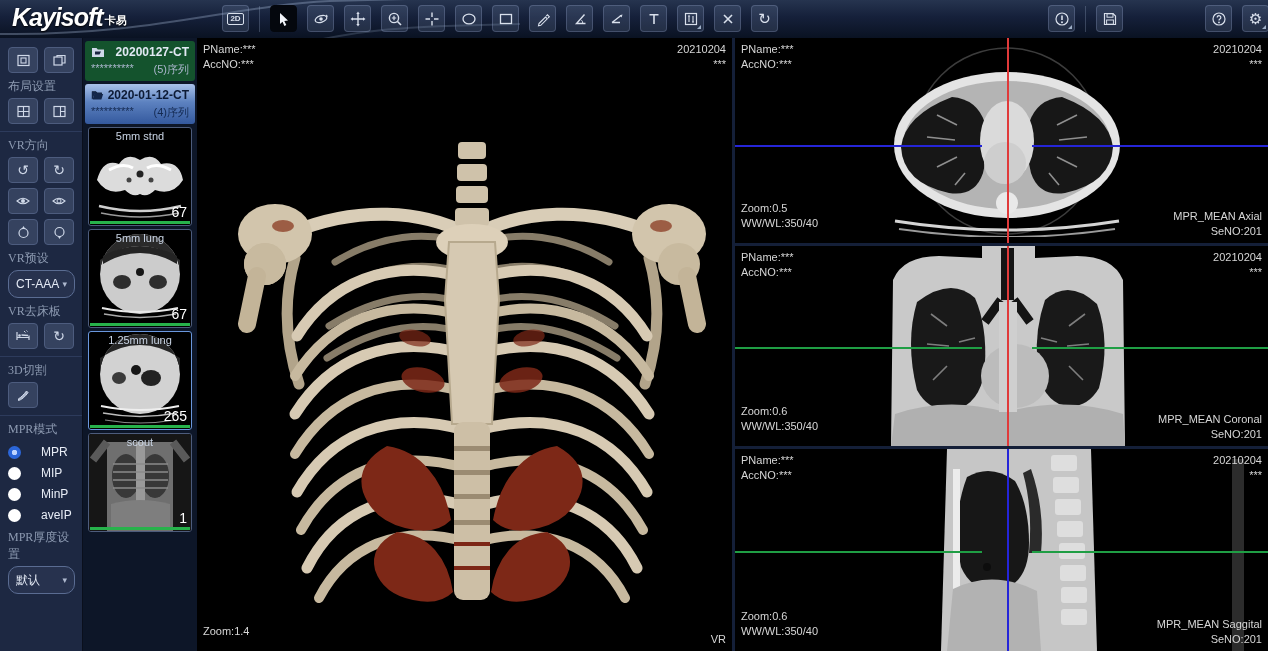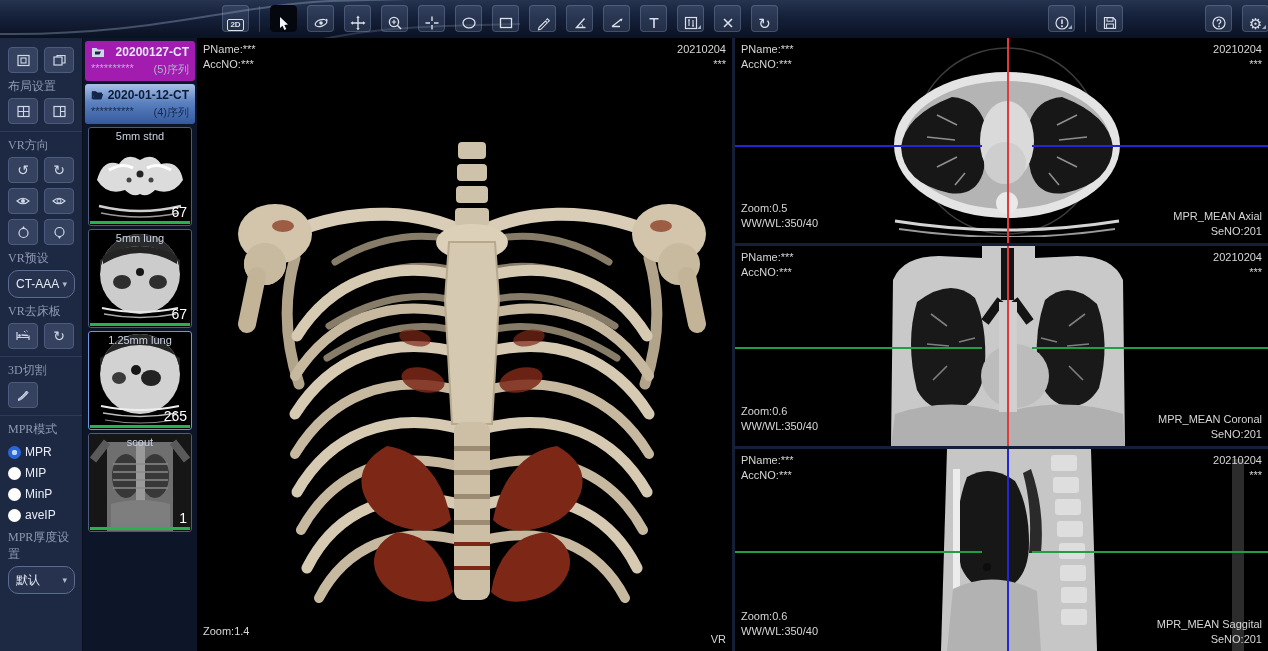--- a/index.html
+++ b/index.html
@@ -10,47 +10,47 @@
   .topbar{position:absolute;left:0;top:0;width:1268px;height:38px;
     background:linear-gradient(180deg,#26344f 0%,#15203a 45%,#0a1222 100%);}
   .swoosh{position:absolute;left:0;top:0;pointer-events:none;}
   .logo{position:absolute;left:12px;top:3px;color:#fff;font-style:italic;font-weight:bold;
     font-size:25px;letter-spacing:-1px;text-shadow:0 1px 2px #000;}
   .logo .cn{font-size:11px;font-style:normal;letter-spacing:0;margin-left:2px;vertical-align:2px;}
   .tools{position:absolute;top:5px;display:flex;align-items:center;gap:10px;}
   .tools-main{left:222px;}
   .tbtn{position:relative;width:27px;height:27px;box-sizing:border-box;border-radius:4px;
     background:rgba(125,145,180,.20);border:1px solid rgba(150,170,205,.28);
-    color:#d9e0ec;display:flex;align-items:flex-end;justify-content:center;padding:0;cursor:pointer;}
+    color:#d9e0ec;display:flex;align-items:center;justify-content:center;padding:0;cursor:pointer;}
   .tbtn.active{background:#04070d;border-color:#04070d;}
   .tbtn .uglyph{font-size:15px;line-height:1;color:#d9e0ec;}
   .tsep{width:1px;height:26px;background:rgba(160,180,210,.28);}
   .glyph2d{font-size:8px;font-weight:bold;border:1px solid #d9e0ec;border-radius:2px;padding:1px 2px;line-height:1;}
   .notch::after{content:'';position:absolute;right:2px;bottom:2px;width:0;height:0;
     border-left:4px solid transparent;border-bottom:4px solid #9fb0c8;}
   .r1{left:1048px;} .r2{left:1205px;}
   
   .sidebar{position:absolute;left:0;top:38px;width:83px;height:613px;background:#1d2842;
     box-sizing:border-box;padding:6px 8px 0 8px;border-right:1px solid #0a0f1c;}
   .sbrow{display:flex;justify-content:space-between;margin:3px 0 5px 0;}
   .sbtn{width:30px;height:26px;box-sizing:border-box;background:#35425f;border:1px solid #4d5c7e;
     border-radius:4px;color:#cfd8e8;display:flex;align-items:center;justify-content:center;padding:0;cursor:pointer;}
   .sbtn .uglyph{font-size:14px;line-height:1;}
   .slabel{font-size:12px;color:#8d9ab1;margin:5px 0 3px 0;font-family:Liberation Serif, serif;}
   .sdiv{height:1px;background:#2d3b5c;margin:7px -8px 5px -8px;}
   .sselect{width:67px;height:28px;box-sizing:border-box;background:#27324e;border:1px solid #5a6c92;
     border-radius:10px;color:#e4eaf5;font-size:12px;display:flex;align-items:center;
     justify-content:space-between;padding:0 7px;cursor:pointer;}
   .sselect .chev{font-size:9px;color:#aeb9cf;}
-  .radio{display:flex;align-items:center;gap:4px;margin:7px 0;color:#e8edf6;font-size:12px;cursor:pointer;}
+  .radio{display:flex;align-items:center;gap:20px;margin:7px 0;color:#e8edf6;font-size:12px;cursor:pointer;}
   .rdot{width:13px;height:13px;border-radius:50%;background:#fff;flex:0 0 auto;}
   .rdot.sel{background:radial-gradient(circle at 50% 50%,#bdd4ff 0 2.5px,#2b66d9 3px);}
   
   .series{position:absolute;left:83px;top:38px;width:114px;height:613px;background:#0d1628;}
-  .study{margin:3px 2px;padding:4px 6px;border-radius:3px;background:#a21caf;color:#e2e9f4;cursor:pointer;}
+  .study{margin:3px 2px;padding:4px 6px;border-radius:3px;background:#14532d;color:#e2e9f4;cursor:pointer;}
   .study .row1{display:flex;align-items:center;gap:4px;font-size:12px;font-weight:bold;}
   .study .row1 .title{flex:1;text-align:right;white-space:nowrap;}
   .study .row2{display:flex;justify-content:space-between;font-size:11px;color:#aab6cc;margin-top:3px;}
   .study.sel{background:linear-gradient(180deg,#a9c1e9 0%,#5d82c0 45%,#34599e 100%);color:#0d1b36;}
   .study.sel .row2{color:#142a52;}
   .thumb{position:relative;width:104px;height:99px;margin:3px auto;box-sizing:border-box;
     border:1px solid #4d5c7c;border-radius:3px;background:#000;overflow:hidden;cursor:pointer;}
   .thumb.sel{border:1px solid #6a97dd;}
   .tlabel{position:absolute;top:2px;left:0;width:100%;text-align:center;color:#c9d4e4;font-size:11px;z-index:2;}
   .tnum{position:absolute;right:4px;bottom:5px;color:#fff;font-size:14px;z-index:2;}
@@ -73,20 +73,21 @@
 </head>
 <body>
 
 <div class="app">
 
   <header class="topbar">
     <svg class="swoosh" width="520" height="38" viewBox="0 0 520 38">
       <path d="M0,34 C150,36 230,6 330,1 L520,-4" stroke="rgba(190,210,240,.30)" stroke-width="2" fill="none"></path>
       <path d="M300,44 C360,30 400,26 520,24" stroke="rgba(190,210,240,.18)" stroke-width="2" fill="none"></path>
     </svg>
+    <div class="logo"><span>Kayisoft</span><span class="cn">卡易</span></div>
 
     <div class="tools tools-main">
       <button class="tbtn">
           <span class="glyph2d">2D</span>
         </button>
       <div class="tsep"></div>
       <button class="tbtn active">
         <svg width="16" height="16" viewBox="0 0 16 16">
             <polygon points="4,2 12,9.5 8.3,9.9 10.3,14 8.4,14.9 6.5,10.8 4,13" fill="#f2f5fa"></polygon>
           </svg>

